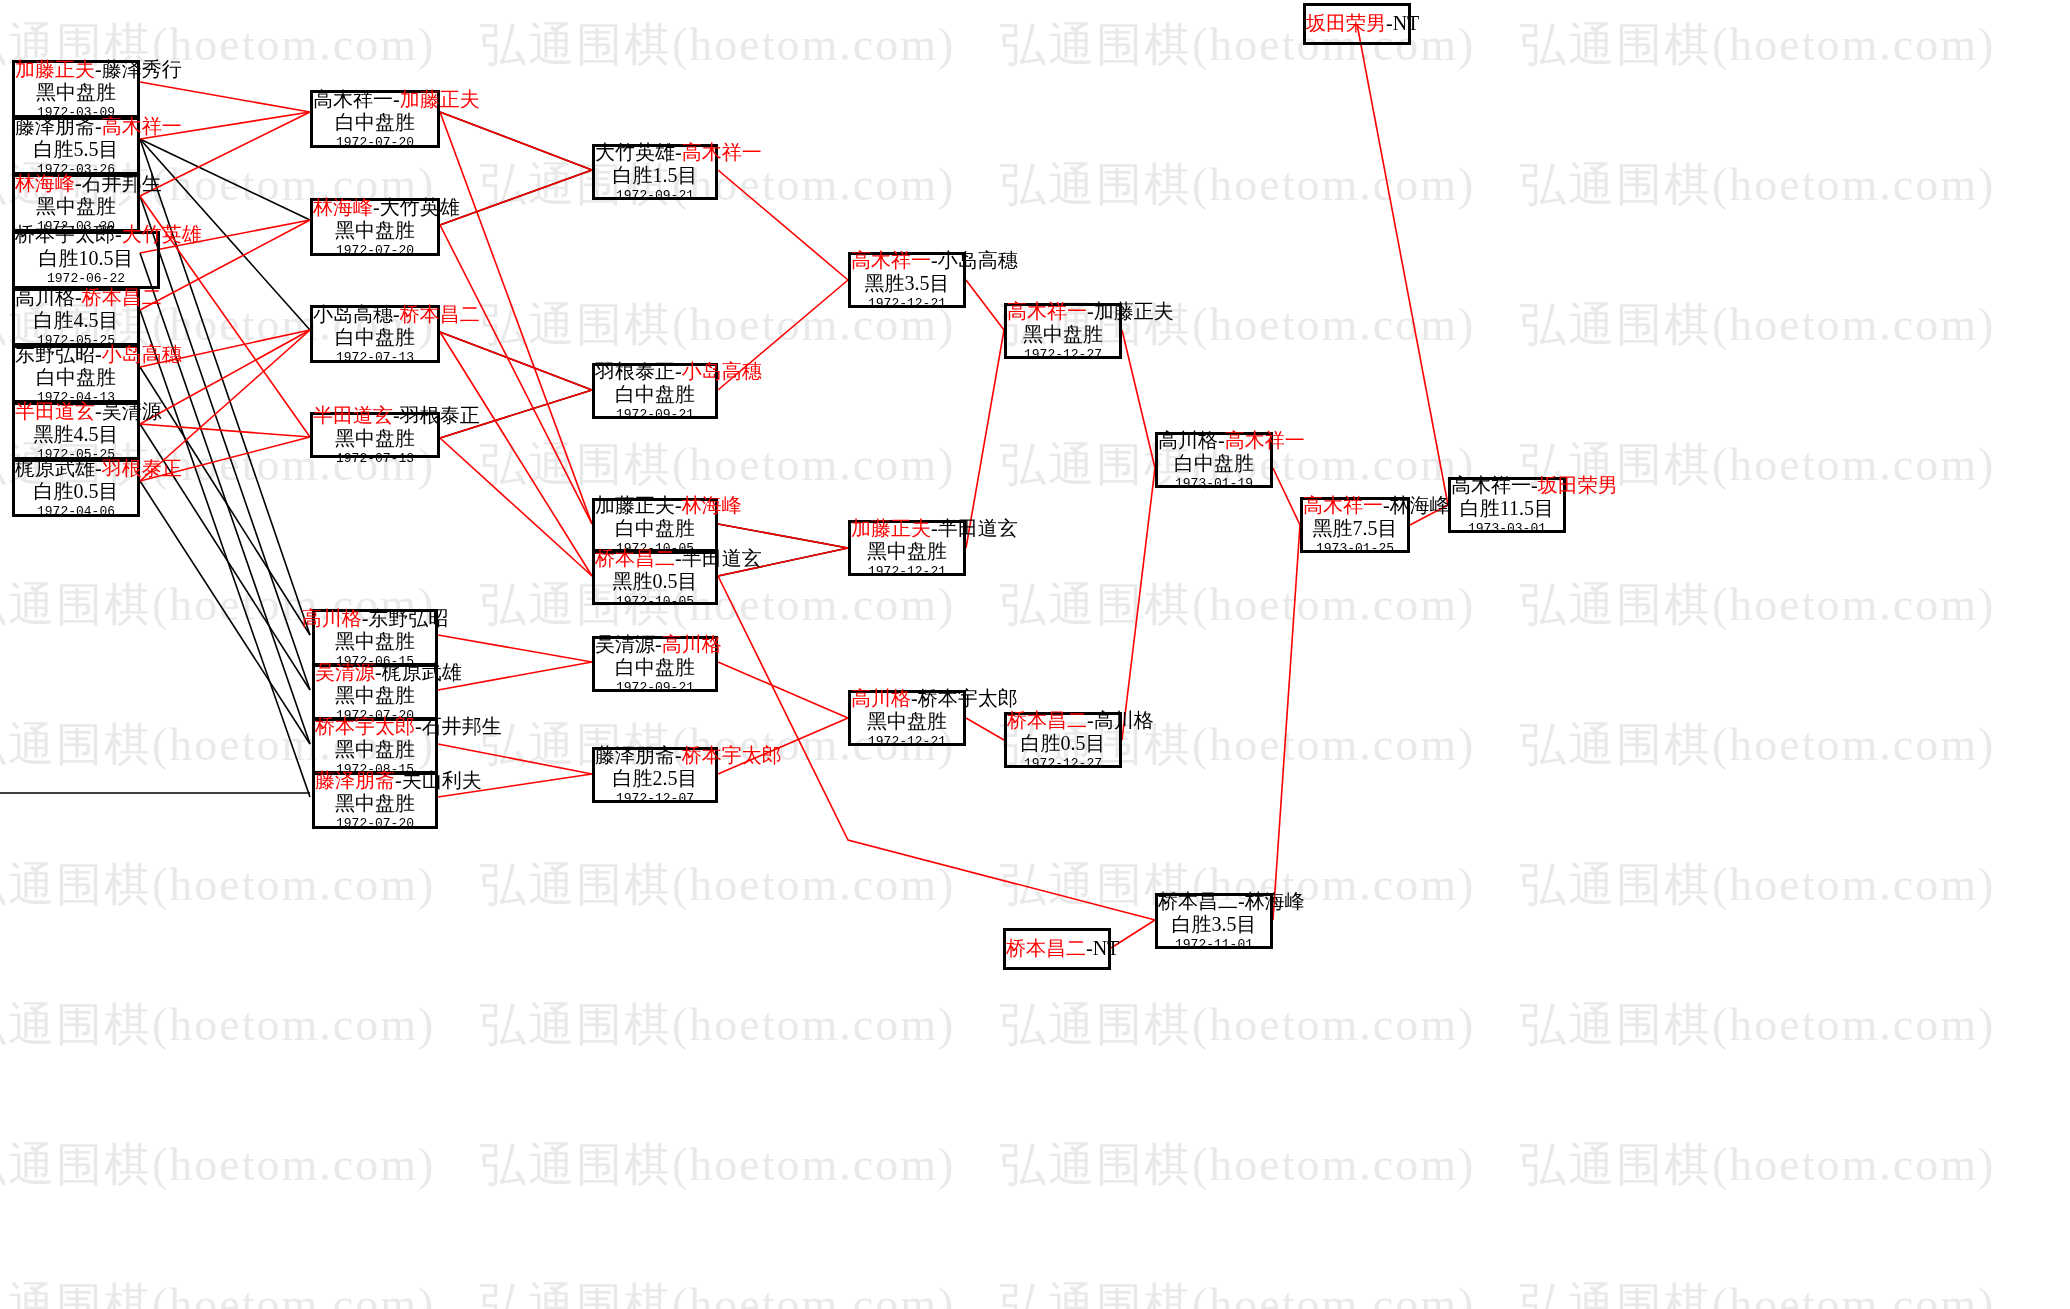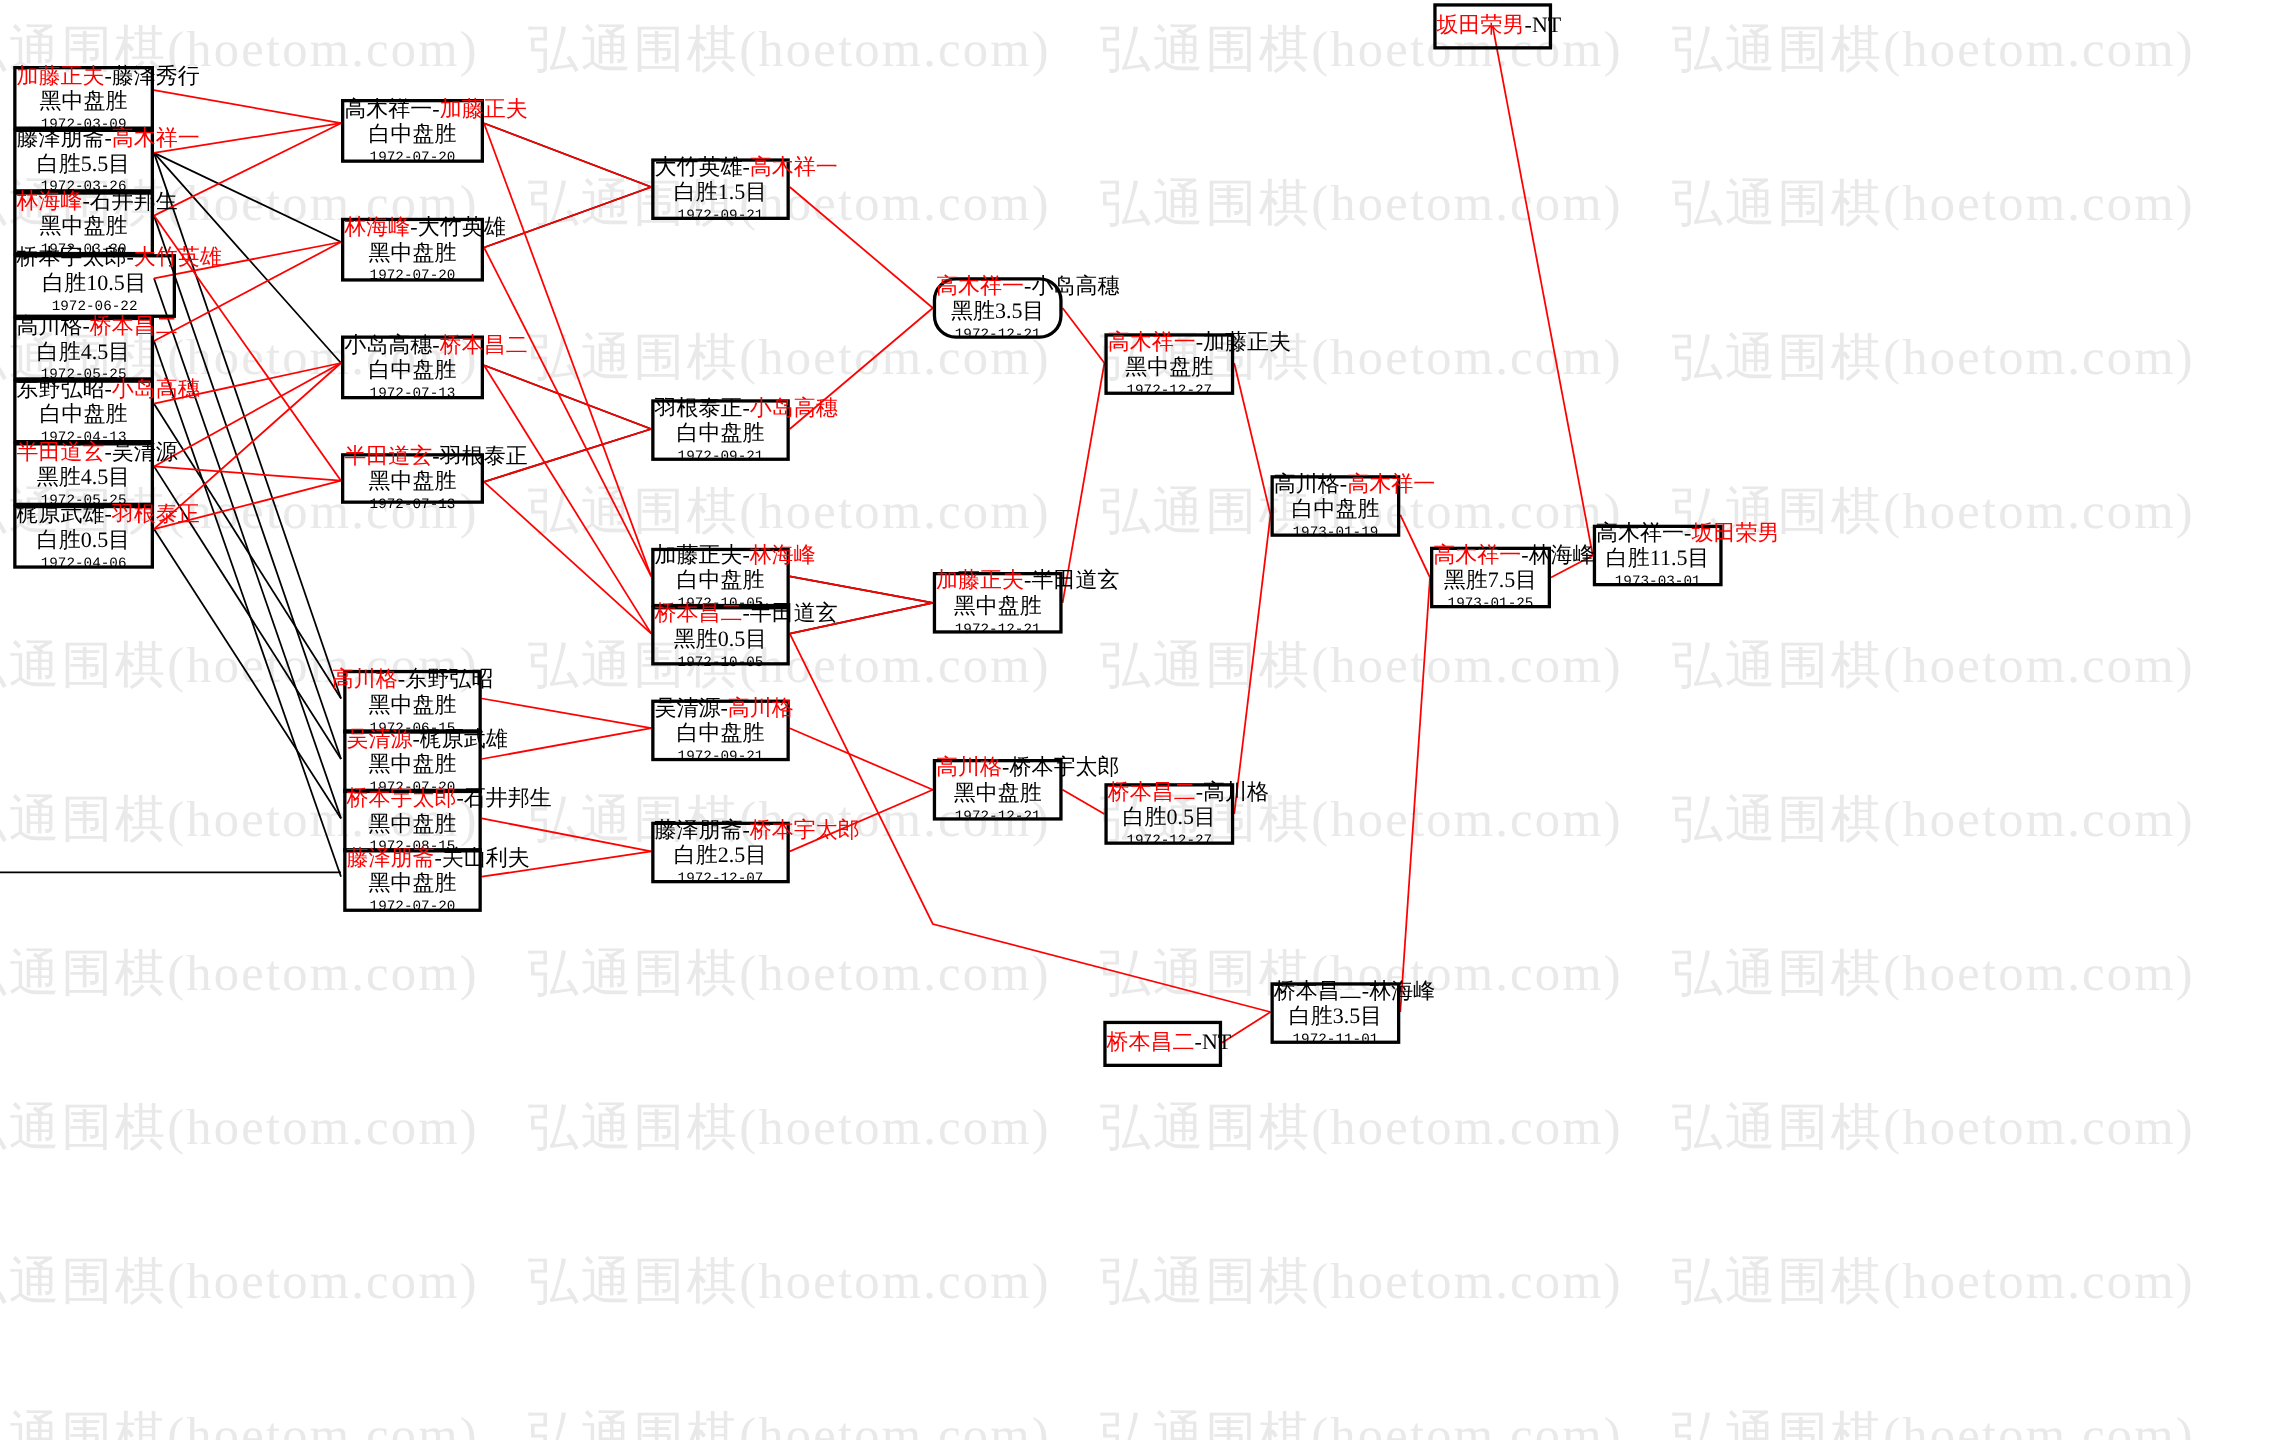--- a/index.html
+++ b/index.html
@@ -241,21 +241,21 @@
     <div class="node" style="left: 592px; top: 498px; width: 126px; height: 54px; border-color: rgb(0, 0, 0);">
       <span class="ln ln1"><span class="blk">加藤正夫</span><span class="blk">-</span><span class="red">林海峰</span></span>
       <span class="ln ln2 blk">白中盘胜</span>
       <span class="ln ln3 blk">1972-10-05</span>
     </div>
     <div class="node" style="left: 592px; top: 551px; width: 126px; height: 54px; border-color: rgb(0, 0, 0);">
       <span class="ln ln1"><span class="red">桥本昌二</span><span class="blk">-</span><span class="blk">半田道玄</span></span>
       <span class="ln ln2 blk">黑胜0.5目</span>
       <span class="ln ln3 blk">1972-10-05</span>
     </div>
-    <div class="node" style="left: 848px; top: 252px; width: 118px; height: 56px; border-color: rgb(0, 0, 0); border-radius: 21px;">
+    <div class="node" style="left: 848px; top: 252px; width: 118px; height: 56px; border-color: rgb(0, 0, 0);">
       <span class="ln ln1"><span class="red">高木祥一</span><span class="blk">-</span><span class="blk">小岛高穗</span></span>
       <span class="ln ln2 blk">黑胜3.5目</span>
       <span class="ln ln3 blk">1972-12-21</span>
     </div>
     <div class="node" style="left: 848px; top: 520px; width: 118px; height: 56px; border-color: rgb(0, 0, 0);">
       <span class="ln ln1"><span class="red">加藤正夫</span><span class="blk">-</span><span class="blk">半田道玄</span></span>
       <span class="ln ln2 blk">黑中盘胜</span>
       <span class="ln ln3 blk">1972-12-21</span>
     </div>
     <div class="node" style="left: 848px; top: 690px; width: 118px; height: 56px; border-color: rgb(0, 0, 0);">

